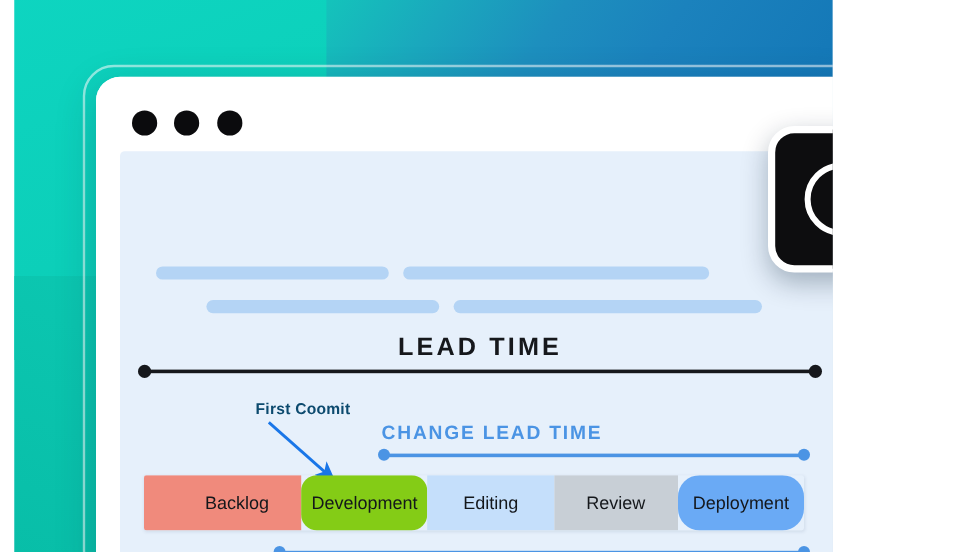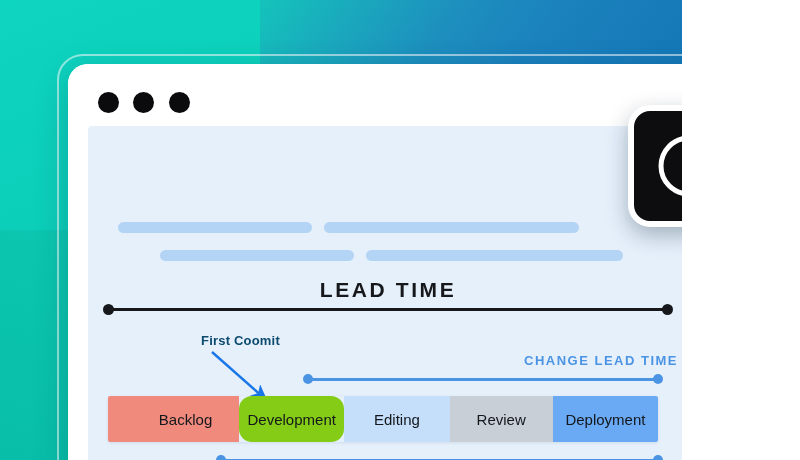--- a/index.html
+++ b/index.html
@@ -6,20 +6,21 @@
     margin: 0;
     padding: 0;
     background: #ffffff;
   }
   #stage {
     position: relative;
     width: 682px;
     height: 460px;
     overflow: hidden;
     font-family: "Liberation Sans", sans-serif;
+    margin-left: 12px;
   }
 
   
   .bg {
     position: absolute;
     inset: 0;
     background: linear-gradient(125deg,
         #0fd3bd 0%,
         #0fd1bd 16%,
         #14c3bb 26%,
@@ -164,25 +165,25 @@
     position: absolute;
     left: 120px;
     top: 222px;
     width: 80px;
     height: 62px;
   }
 
   
   .clt-label {
     position: absolute;
-    left: 230px;
+    left: 218px;
     top: 227px;
     width: 360px;
-    text-align: right;
-    font-size: 13px;
+    text-align: left;
+    font-size: 16px;
     font-weight: bold;
     letter-spacing: 1.5px;
     color: #4b94e4;
   }
   .clt-line {
     position: absolute;
     left: 220px;
     top: 252px;
     width: 350px;
     height: 3px;
@@ -309,21 +310,21 @@
           </div>
           <div class="stage" style="background: #84cc16; width: 110px; border-radius: 13px;">
             <span>Development</span>
           </div>
           <div class="stage" style="background: rgb(197, 223, 251); width: 110px;">
             <span>Editing</span>
           </div>
           <div class="stage" style="background: rgb(200, 207, 214); width: 108px;">
             <span>Review</span>
           </div>
-          <div class="stage" style="background: rgb(106, 170, 245); width: 110px;">
+          <div class="stage" style="background: rgb(106, 170, 245); width: 110px; border-radius: 18px;">
             <span>Deployment</span>
           </div>
         </div>
 
       <div class="cyc-line"></div>
       <span class="cyc-cap yc-left"></span>
       <span class="cyc-cap yc-right"></span>
 
     </div>
   </div>

